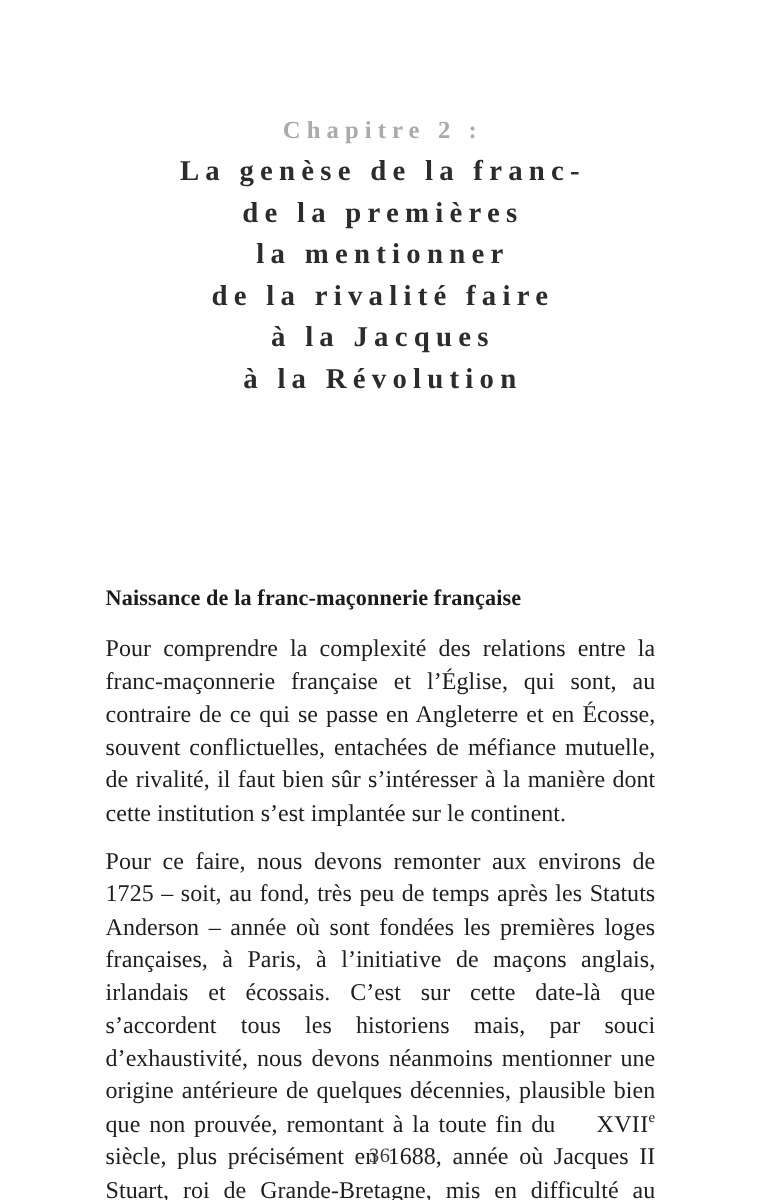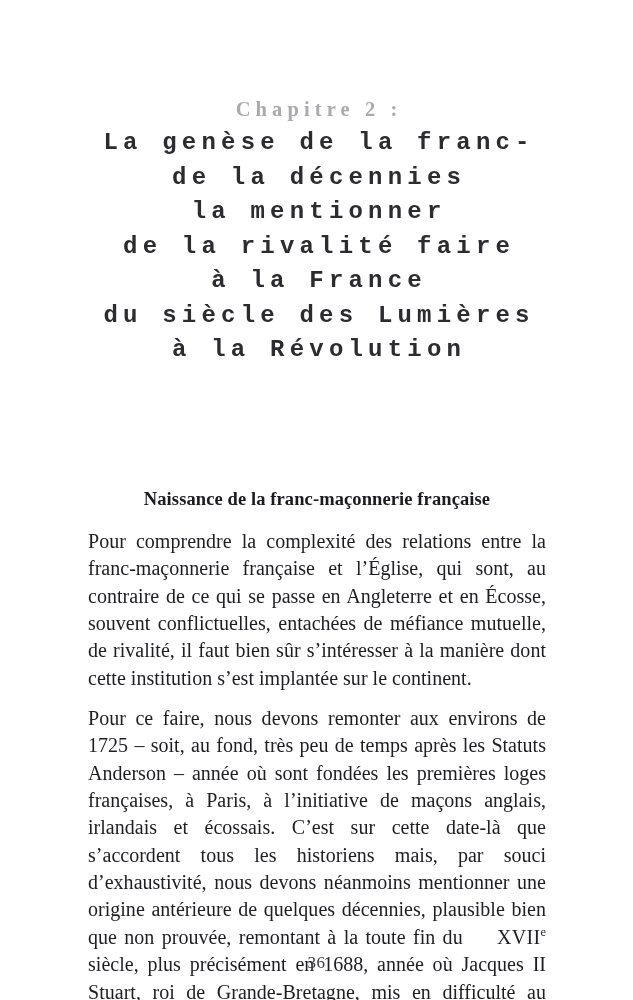--- a/index.html
+++ b/index.html
@@ -40,37 +40,37 @@
     font-size: 20.5px;
     font-weight: 700;
     letter-spacing: 5.1px;
     color: #a9a9ae;
     line-height: 34px;
     text-indent: 5.1px;
   }
 
   .chapter-title-line {
     display: block;
-    font-family: Liberation Mono, monospace;
+    font-family: Liberation Serif, serif;
     font-size: 24px;
     font-weight: 700;
     letter-spacing: 5.2px;
     color: #2b2b30;
     line-height: 34.5px;
     text-indent: 5.2px;
     white-space: nowrap;
   }
 
   
   .section-heading {
     position: absolute;
     left: 88px;
     width: 458px;
     top: 472px;
-    text-align: center;
+    text-align: left;
     font-family: "Liberation Serif", "DejaVu Serif", serif;
     font-size: 18.5px;
     font-weight: 700;
     color: #1a1a1f;
     line-height: 24px;
     letter-spacing: 0.1px;
   }
 
   
   .body-column {
@@ -123,25 +123,24 @@
   }
 </style>
 </head>
 <body>
 
 <div class="page">
 
   <div class="chapter-title-block">
     <span class="chapter-eyebrow">Chapitre 2 :</span>
     <span class="chapter-title-line">La genèse de la franc-</span>
-    <span class="chapter-title-line">de la décennies</span>
+    <span class="chapter-title-line">de la premières</span>
     <span class="chapter-title-line">la mentionner</span>
     <span class="chapter-title-line">de la rivalité faire</span>
-    <span class="chapter-title-line">à la France</span>
-    <span class="chapter-title-line">du siècle des Lumières</span>
+    <span class="chapter-title-line">à la Jacques</span>
     <span class="chapter-title-line">à la Révolution</span>
   </div>
 
   <h2 class="section-heading">Naissance de la franc-maçonnerie française</h2>
 
   <div class="body-column">
 
     <p class="body-paragraph">Pour comprendre la complexité des relations entre la franc-maçonnerie française et l’Église, qui sont, au contraire de ce qui se passe en Angleterre et en Écosse, souvent conflictuelles, entachées de méfiance mutuelle, de rivalité, il faut bien sûr s’intéresser à la manière dont cette institution s’est implantée sur le continent.</p>
 
     <p class="body-paragraph"><span>Pour ce faire, nous devons remonter aux environs de 1725 – soit, au fond, très peu de temps après les Statuts Anderson – année où sont fondées les premières loges françaises, à Paris, à l’initiative de maçons anglais, irlandais et écossais. C’est sur cette date-là que s’accordent tous les historiens mais, par souci d’exhaustivité, nous devons néanmoins mentionner une origine antérieure de quelques décennies, plausible bien que non prouvée, remontant à la toute fin du </span><span class="smallcaps">XVII</span><span class="ordinal-sup">e</span><span> siècle, plus précisément en 1688, année où Jacques II Stuart, roi de Grande-Bretagne, mis en difficulté au cours de la Glorieuse Révolution (qui tire ce surnom flatteur – et légèrement abusif – d’un déroulement sans effusion de sang) par l’élite religieuse et aristocratique anglaise, qui lui reprochait une position</span></p>

